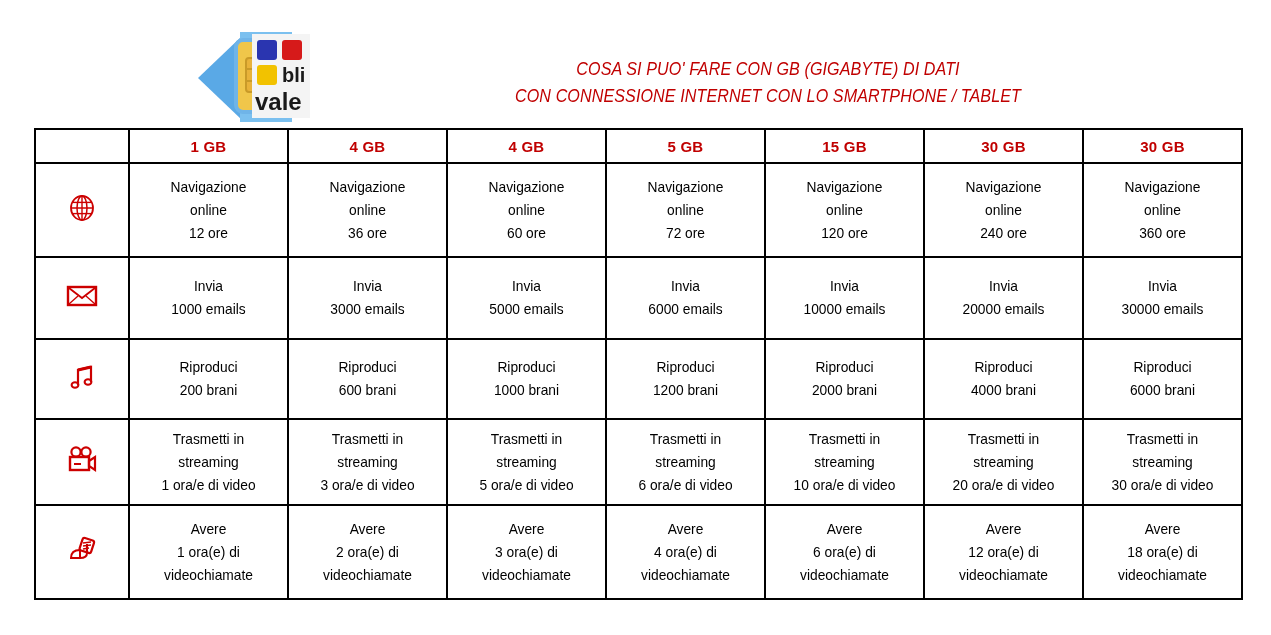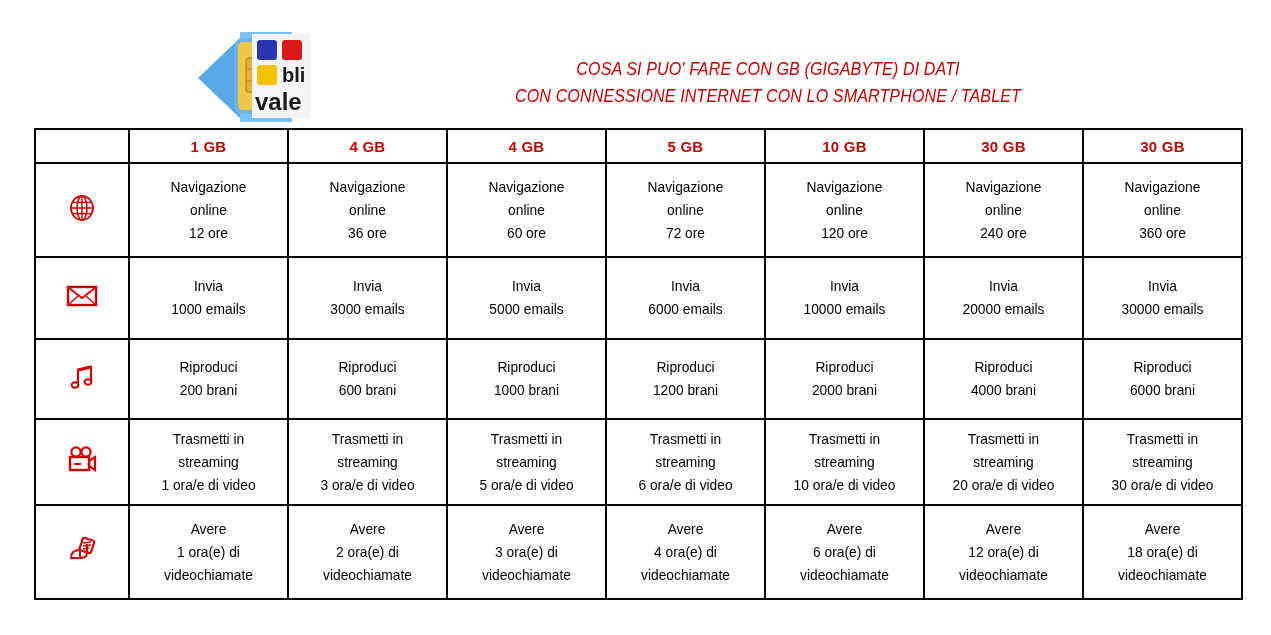--- a/index.html
+++ b/index.html
@@ -161,21 +161,21 @@
         <col class="data-col">
       <col class="data-col">
     </colgroup>
     <thead>
       <tr>
         <th class="corner"></th>
         <th class="gb-head">1 GB</th>
         <th class="gb-head">4 GB</th>
         <th class="gb-head">4 GB</th>
         <th class="gb-head">5 GB</th>
-        <th class="gb-head">10 GB</th>
+        <th class="gb-head">15 GB</th>
         <th class="gb-head">30 GB</th>
         <th class="gb-head">30 GB</th>
       </tr>
     </thead>
     <tbody>
 
       <tr class="r-nav">
         <td class="icon-cell">
           <span class="icon-glyph">
             <svg width="28" height="28" viewBox="0 0 28 28">

